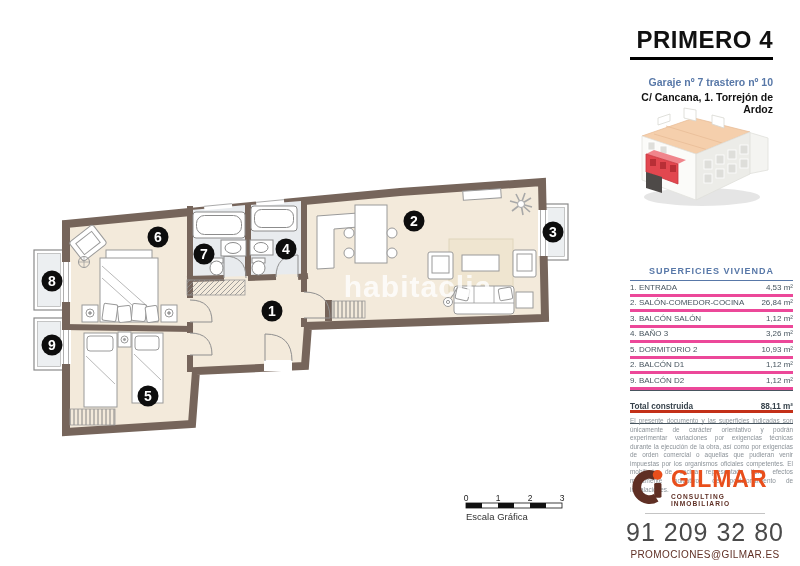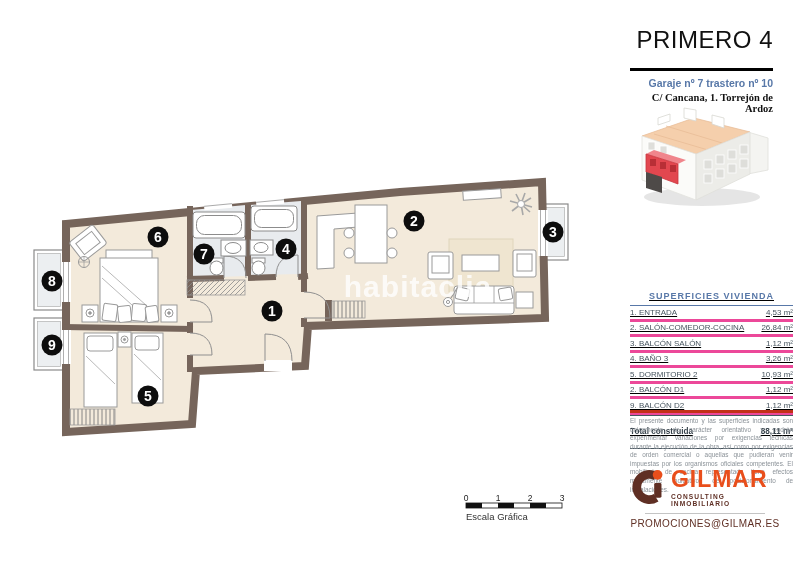--- a/index.html
+++ b/index.html
@@ -2,26 +2,26 @@
 <html><head>
 <meta charset="utf-8">
 <style>
   html,body{margin:0;padding:0;background:#fff;}
   #page{position:relative;width:800px;height:566px;background:#fff;overflow:hidden;
         font-family:"Liberation Sans",sans-serif;}
   svg text{font-family:"Liberation Sans",sans-serif;}
 
   
   .titleblock{position:absolute;left:630px;top:26px;width:143px;text-align:right;}
-  .title{font-size:24px;font-weight:normal;color:#111;letter-spacing:.5px;
-         border-bottom:3px solid #000;padding-bottom:14px;white-space:nowrap;}
-  .subtitle{margin-top:6px;font-size:10.5px;font-weight:bold;color:#5878A8;}
-  .address{margin-top:3px;font-size:10.5px;font-weight:bold;color:#111;font-family:Liberation Serif, serif;}
-
-  .surfaces{position:absolute;left:630px;top:291px;width:163px;text-decoration:underline;}
+  .title{font-size:24px;font-weight:bold;color:#111;letter-spacing:.5px;
+         border-bottom:3px solid #000;padding-bottom:3px;white-space:nowrap;}
+  .subtitle{margin-top:16px;font-size:10.5px;font-weight:bold;color:#5878A8;}
+  .address{margin-top:3px;font-size:10.5px;font-weight:bold;color:#111;}
+
+  .surfaces{position:absolute;left:630px;top:266px;width:163px;}
   .surfaces .shead{font-size:9px;font-weight:bold;color:#5878A8;letter-spacing:1px;
                    text-align:center;padding-bottom:4px;border-bottom:1.5px solid #5878A8;}
   .srow{display:flex;justify-content:space-between;font-size:8px;color:#47555F;
         padding:1.5px 0 1px 0;border-bottom:3px solid #ec4899;line-height:1.25;}
   .srow.total{border-top:1.5px solid #47555F;border-bottom:1.5px solid #47555F;
               font-weight:bold;font-size:8.2px;color:#36424B;padding:11px 0;}
   .redline{position:absolute;left:630px;top:410px;width:163px;height:2.5px;background:#C33018;}
   .disclaimer{position:absolute;left:630px;top:417px;width:163px;font-size:6.4px;
               line-height:1.34;color:#8B9298;text-align:justify;}
 
@@ -335,16 +335,17 @@
         <path d="M 31,8 A 13,13 0 1 0 31,30" stroke="#5F2F24" stroke-width="9" fill="none"></path>
         <rect x="29" y="15" width="7.5" height="15" rx="1.5" fill="#5F2F24"></rect>
         <circle cx="32.5" cy="6.5" r="5" fill="#E94E1B"></circle>
       </svg>
       <div class="brandcol">
         <div class="brand">GILMAR</div>
         <div class="tagline">CONSULTING INMOBILIARIO</div>
       </div>
     </div>
     <div class="divider"></div>
+    <div class="phone">91 209 32 80</div>
     <div class="email">PROMOCIONES@GILMAR.ES</div>
   </div>
 
 </div>
 
 </body></html>

